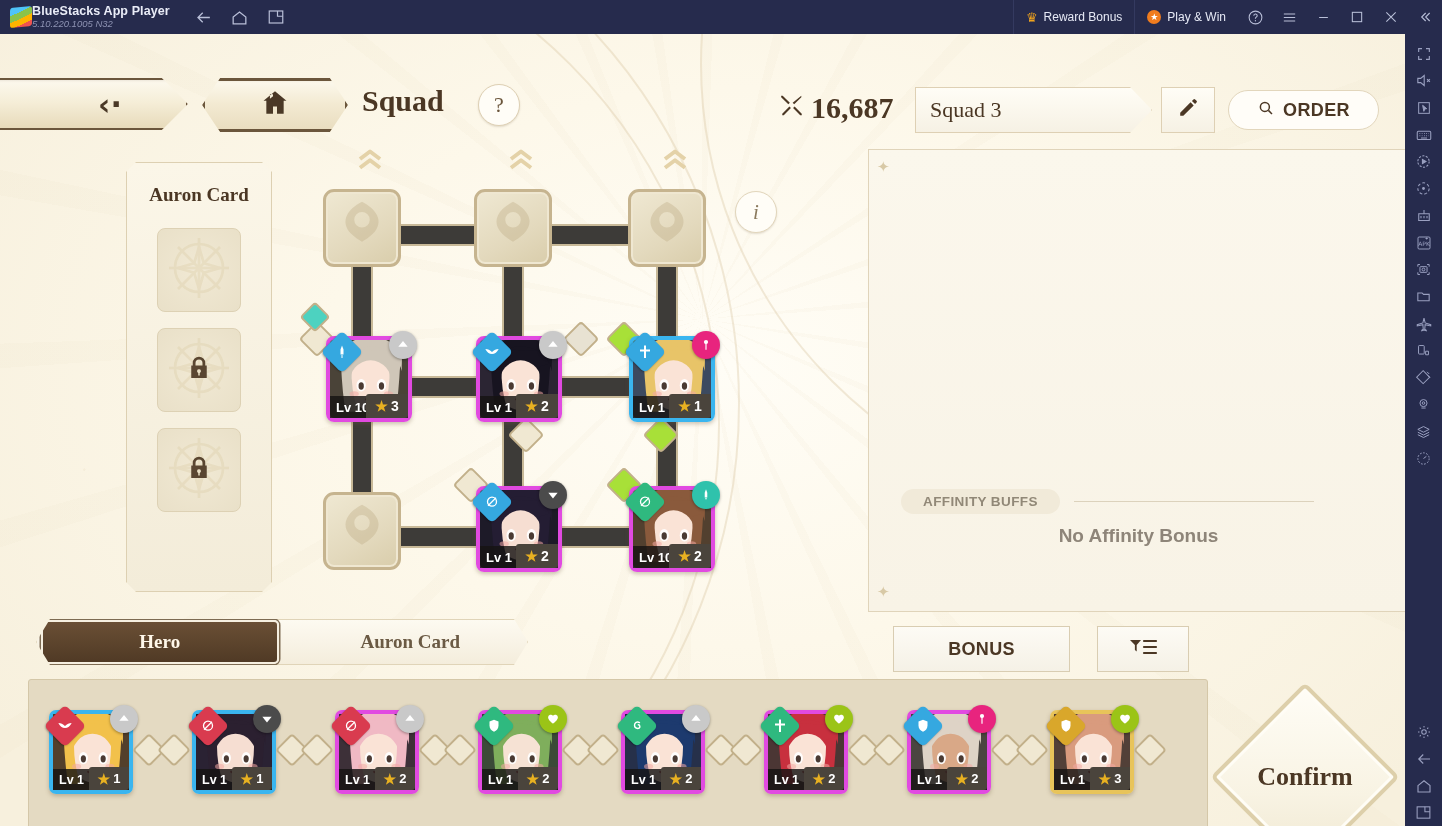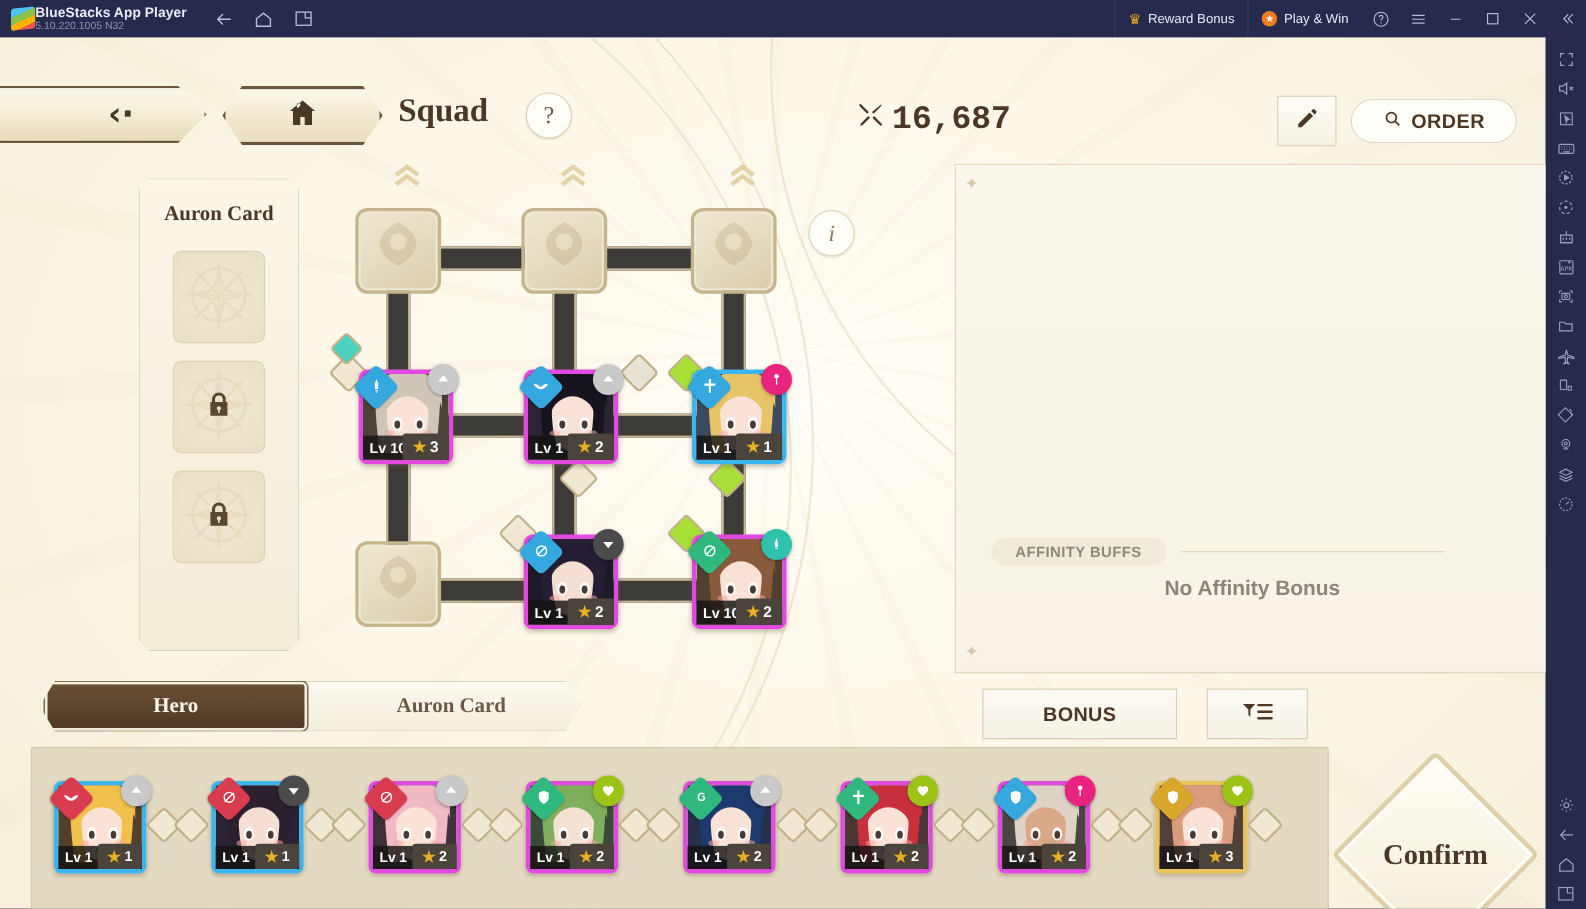--- a/index.html
+++ b/index.html
@@ -17,21 +17,21 @@
     color: #e6e9f5;
   }
   .bs-logo {
     width: 22px; height: 20px; margin-left: 10px; position: relative;
     border-radius: 3px; overflow: hidden;
     background: linear-gradient(160deg,#4fc3f7 0%,#4fc3f7 30%,#8bc34a 30%,#8bc34a 55%,#ffb300 55%,#ffb300 78%,#ef5350 78%);
     transform: skewY(-6deg);
   }
   .bs-titles { line-height: 1.05; }
   .bs-app-name { font-size: 12.5px; font-weight: bold; color: #e9ecf7; letter-spacing: .1px;}
-  .bs-version { font-size: 9.5px; color: #8e93b3; margin-top: 1px; }
+  .bs-version { font-size: 9.5px; color: #8e93b3; margin-top: 1px; font-style: italic; }
   .bs-navgroup { display: flex; align-items: center; gap: 16px; margin-left: 24px; }
   .bs-ico { width: 20px; height: 20px; color: #b9bfd8; display: flex; align-items: center; justify-content: center; }
   .bs-ico svg { display:block; }
   .bs-right { margin-left: auto; display: flex; align-items: center; height: 34px; }
   .bs-pill {
     display: flex; align-items: center; gap: 6px; height: 34px; padding: 0 12px;
     font-size: 12px; color: #e6e9f5; border-left: 1px solid #343a60;
   }
   .bs-pill.first { border-left: 1px solid #343a60; }
   .bs-winbtn { width: 34px; height: 34px; display:flex; align-items:center; justify-content:center; color:#b9bfd8; }
@@ -105,21 +105,21 @@
     font-family:"Liberation Serif", serif;
   }
   #help-btn {
     position:absolute; left:478px; top:50px; width:42px; height:42px; border-radius:50%;
     background:#fffdf7; border:1.5px solid #ded0b4; display:flex; align-items:center; justify-content:center;
     font-size:22px; color:#6b563c; font-family:"Liberation Serif",serif;
     box-shadow:0 1px 2px rgba(120,100,70,.2);
   }
   #currency {
     position:absolute; left:779px; top:57px; display:flex; align-items:center; gap:6px;
-    font-size:30px; color:#4b3724; font-family:Liberation Mono, monospace; font-weight:bold;
+    font-size:30px; color:#4b3724; font-family:Liberation Serif, serif; font-weight:bold;
   }
   #squad-name-box {
     position:absolute; left:915px; top:53px; width:237px; height:46px;
     background: linear-gradient(180deg,#fffdf6,#f6f1e4);
     border:1.5px solid #ded0b4;
     clip-path: polygon(0 0, calc(100% - 22px) 0, 100% 50%, calc(100% - 22px) 100%, 0 100%);
     display:flex; align-items:center;
   }
   #squad-name-box span{ margin-left:14px; font-size:22px; color:#4b3724; font-family:"Liberation Serif",serif;}
   #edit-btn {
@@ -520,20 +520,23 @@
 
   <div id="currency">
     <span>
       <svg width="26" height="26" viewBox="0 0 24 24" fill="currentColor">
           <path d="M3.4 3.4 10 10l-1.4 1.4L2 4.8V3.4zM20.6 3.4v1.4L14 11.4 12.6 10zM9.6 13.4 11 14.8 4.4 21.4H3v-1.4zM14.4 13.4l6.6 6.6v1.4h-1.4L13 14.8z"></path>
         </svg>
     </span>
     <span>16,687</span>
   </div>
 
+  <div id="squad-name-box">
+    <span>Squad 3</span>
+  </div>
 
   <div id="edit-btn">
     <span>
       <svg width="22" height="22" viewBox="0 0 24 24" fill="currentColor">
           <path d="M3.5 17.1 14.8 5.8l3.4 3.4L6.9 20.5H3.5zM16.3 4.3l1.6-1.6a1.3 1.3 0 0 1 1.9 0l1.5 1.5a1.3 1.3 0 0 1 0 1.9l-1.6 1.6z"></path>
         </svg>
     </span>
   </div>
 
   <div id="bonus-btn">

